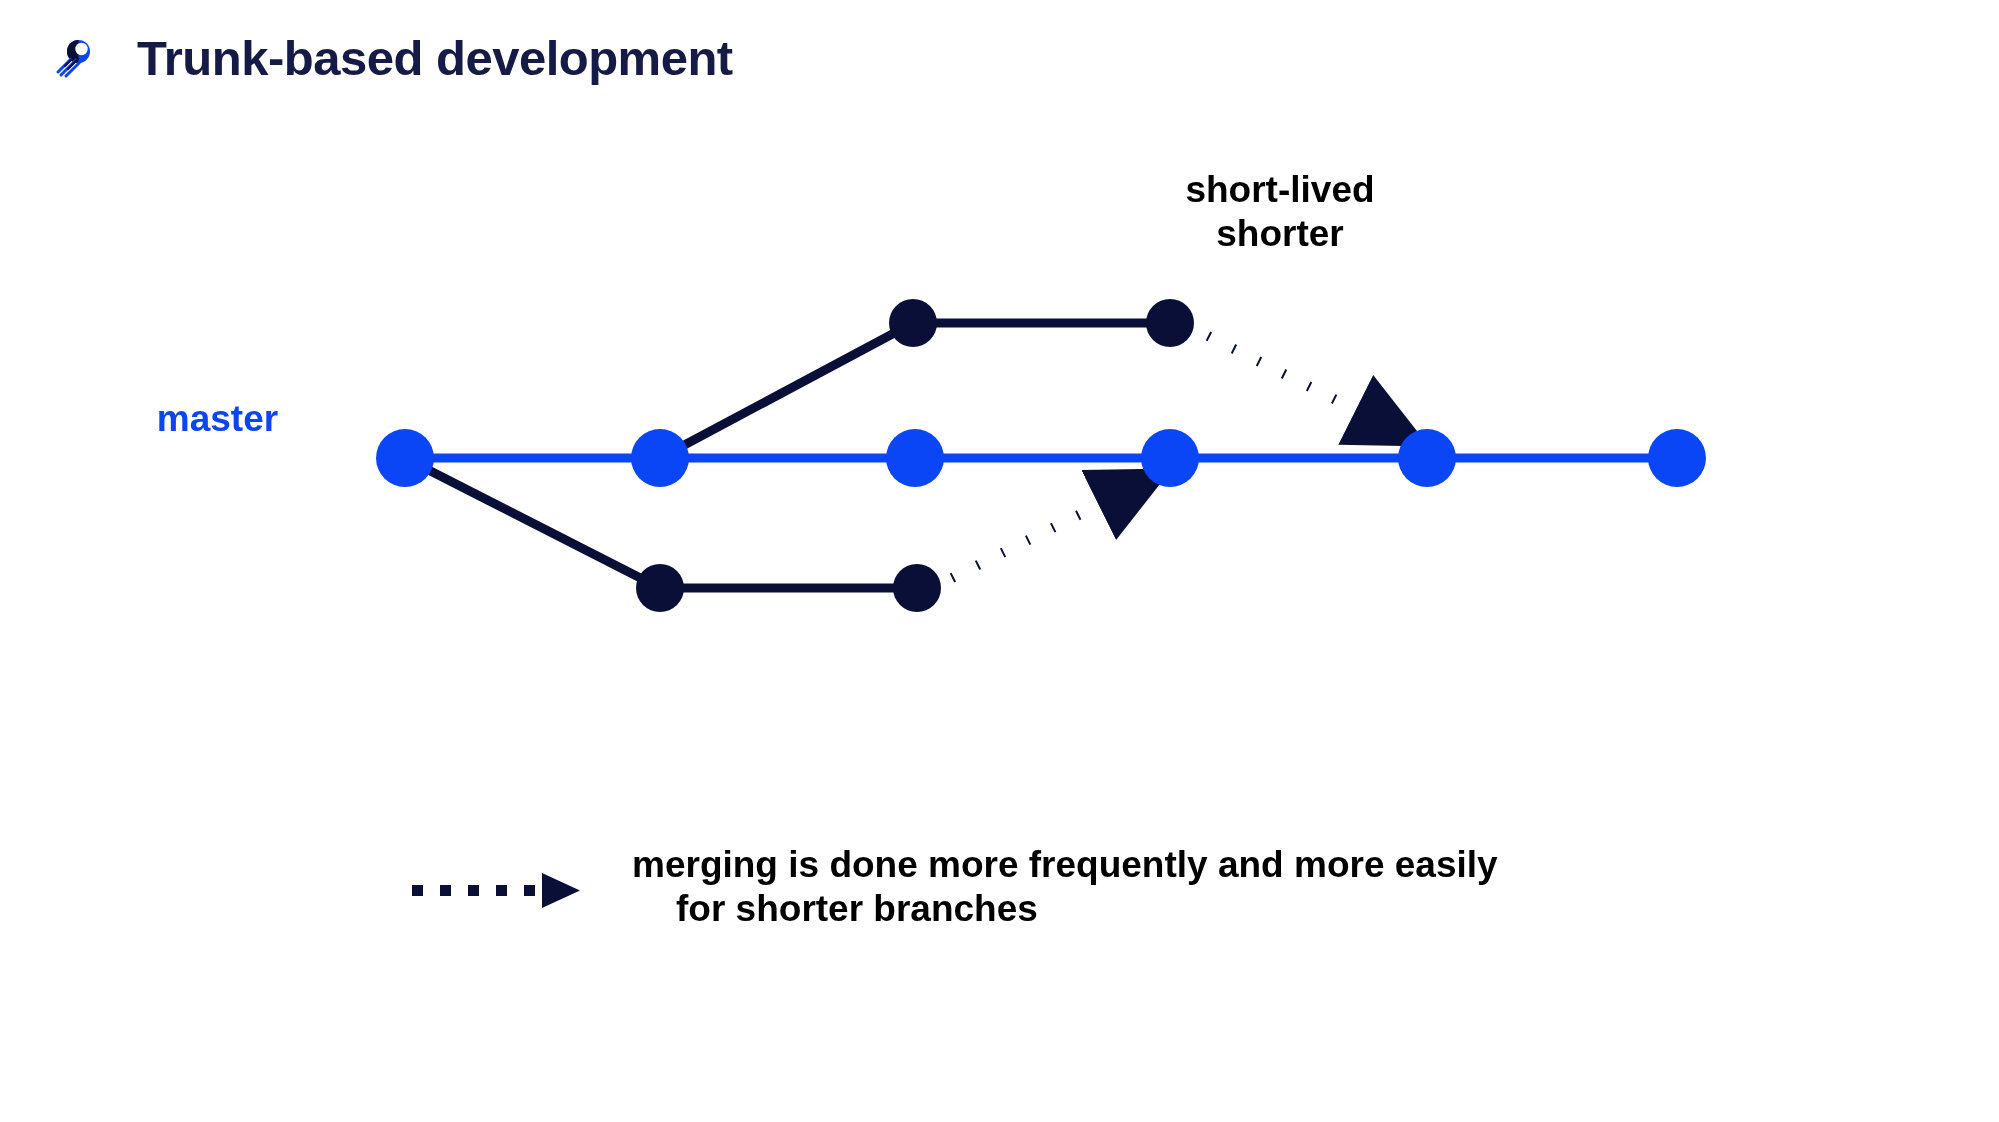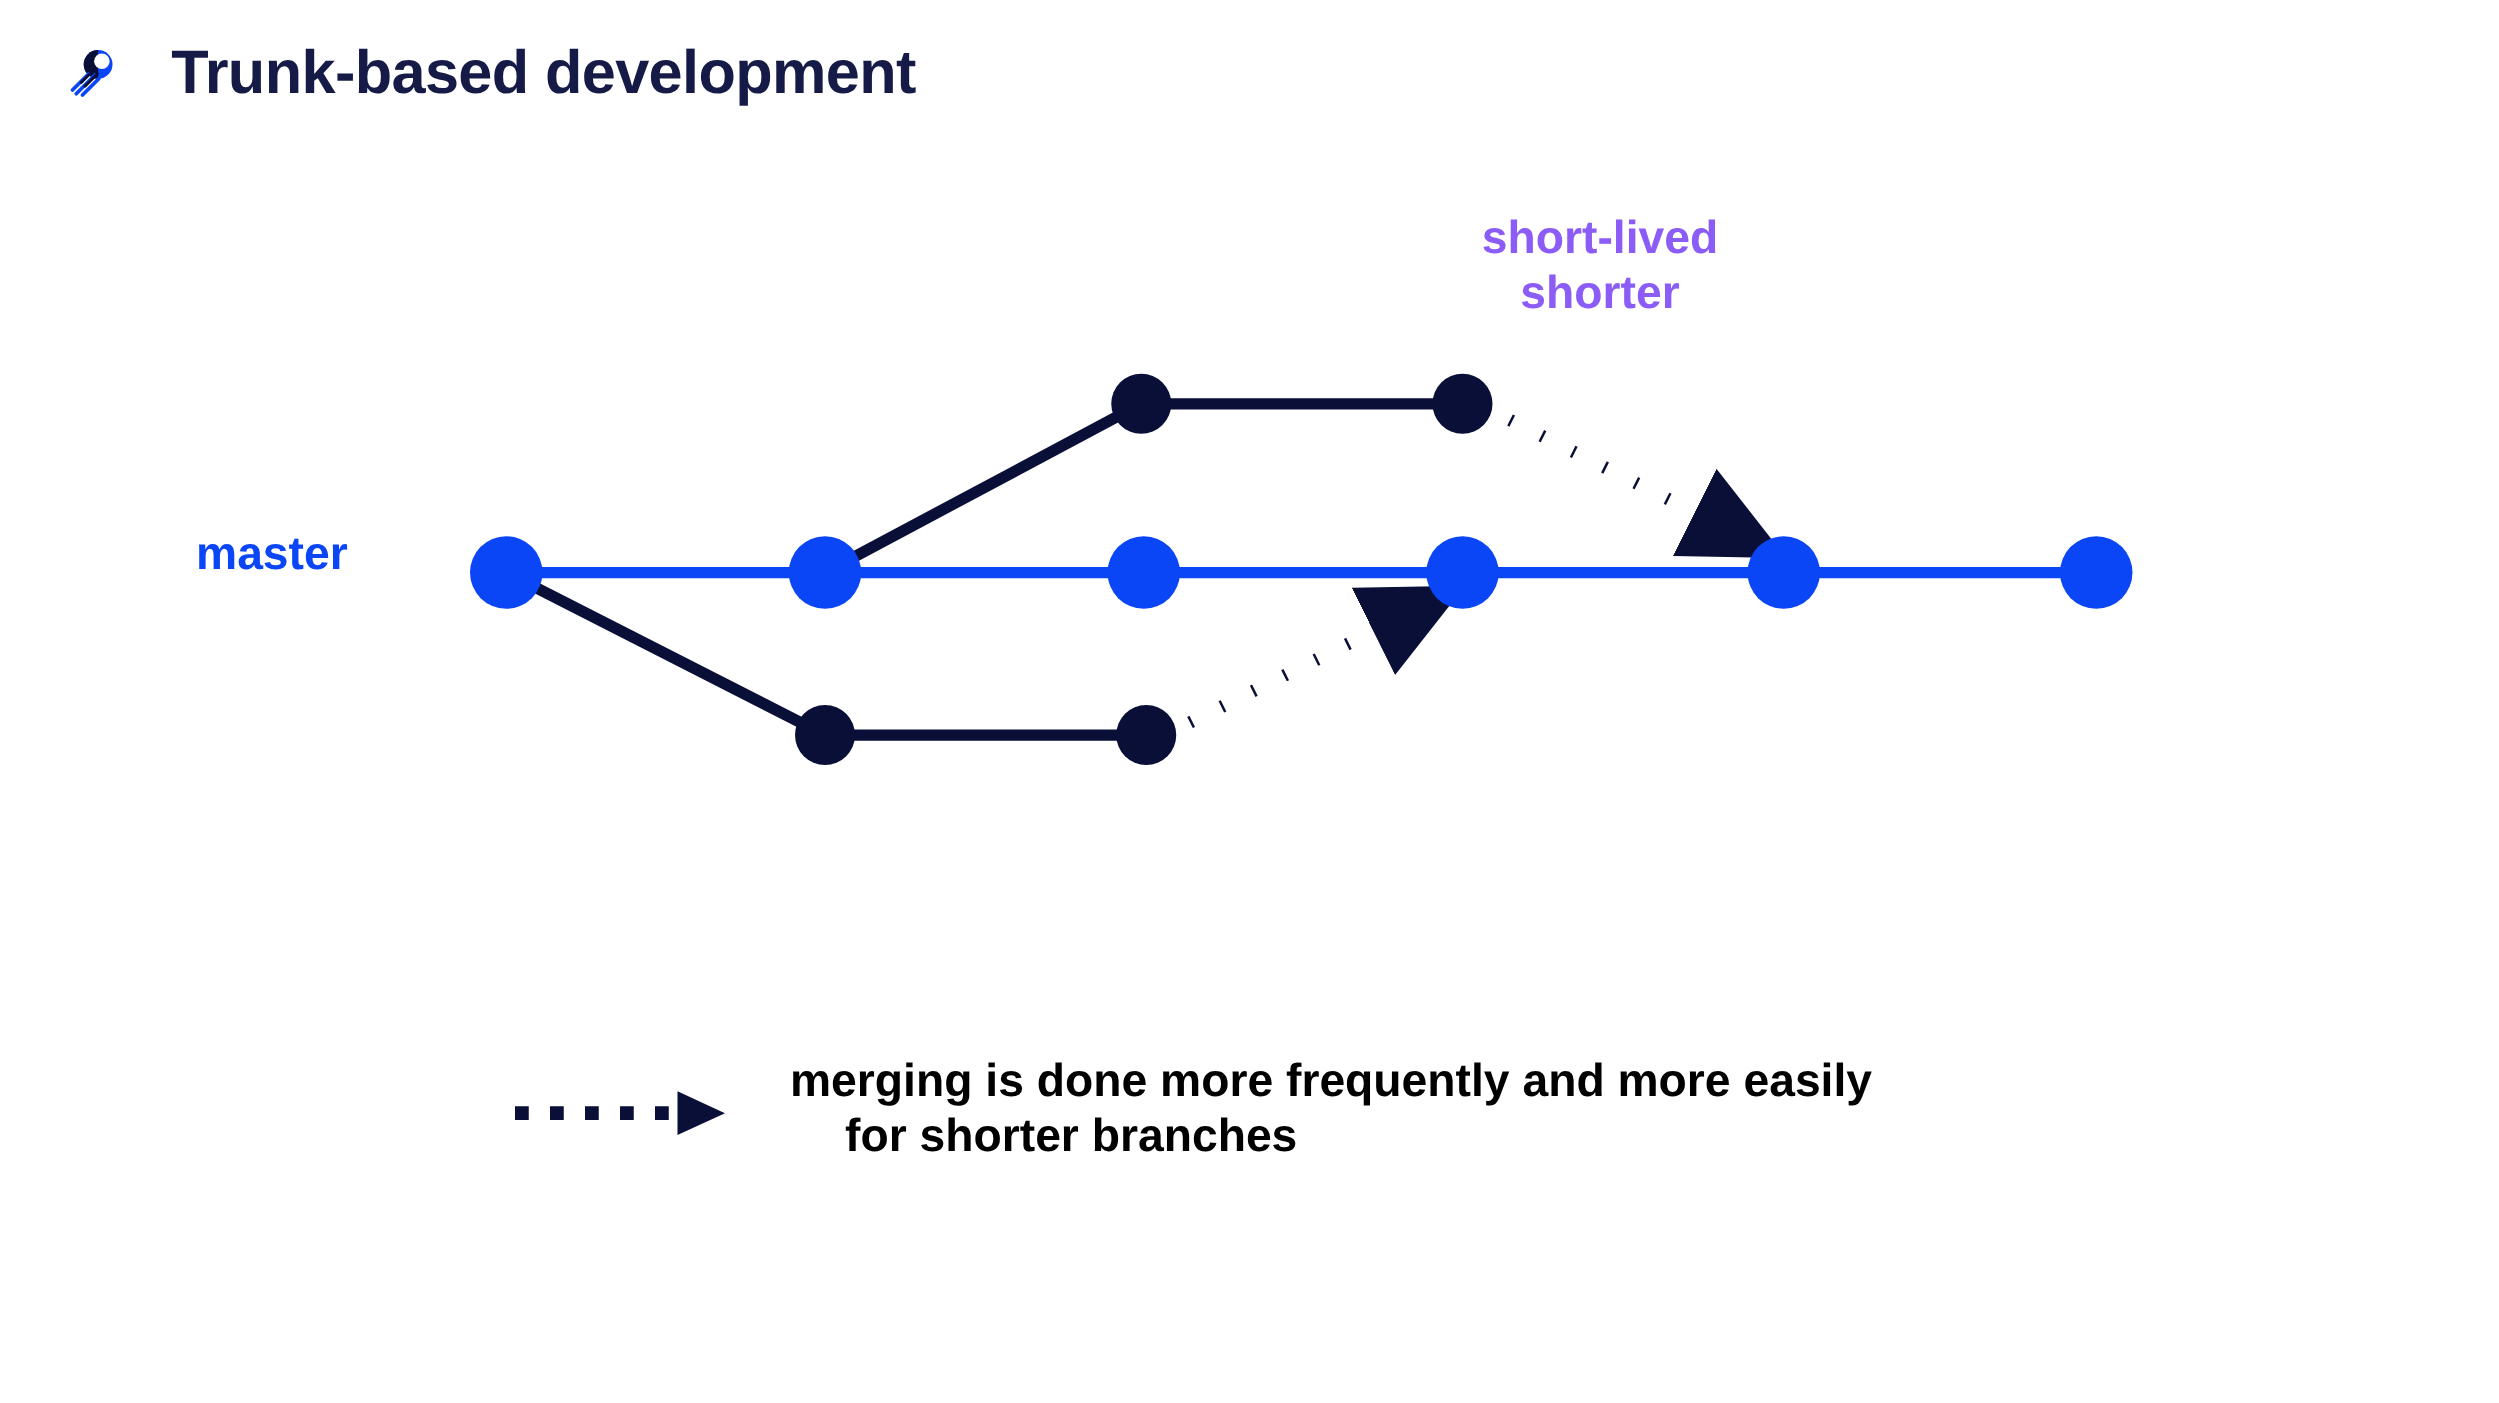--- a/index.html
+++ b/index.html
@@ -52,40 +52,40 @@
     left: 0;
     top: 0;
     width: 1999px;
     height: 1122px;
   }
 
   
   .master-label {
     position: absolute;
     left: 110px;
-    top: 420px;
+    top: 396px;
     width: 215px;
     text-align: center;
     font-size: 37px;
     font-weight: bold;
     line-height: 1.25;
     color: #0a46f5;
   }
   .master-label .l2 { display: block; }
 
   .branch-label {
     position: absolute;
     left: 1120px;
     top: 168px;
     width: 320px;
     text-align: center;
     font-size: 37px;
     font-weight: bold;
     line-height: 1.18;
-    color: #8b5cf6;
+    color: #000000;
   }
   .branch-label .l2 { display: block; }
 
   
   .legend {
     position: absolute;
     left: 410px;
     top: 845px;
     width: 1400px;
     height: 110px;

